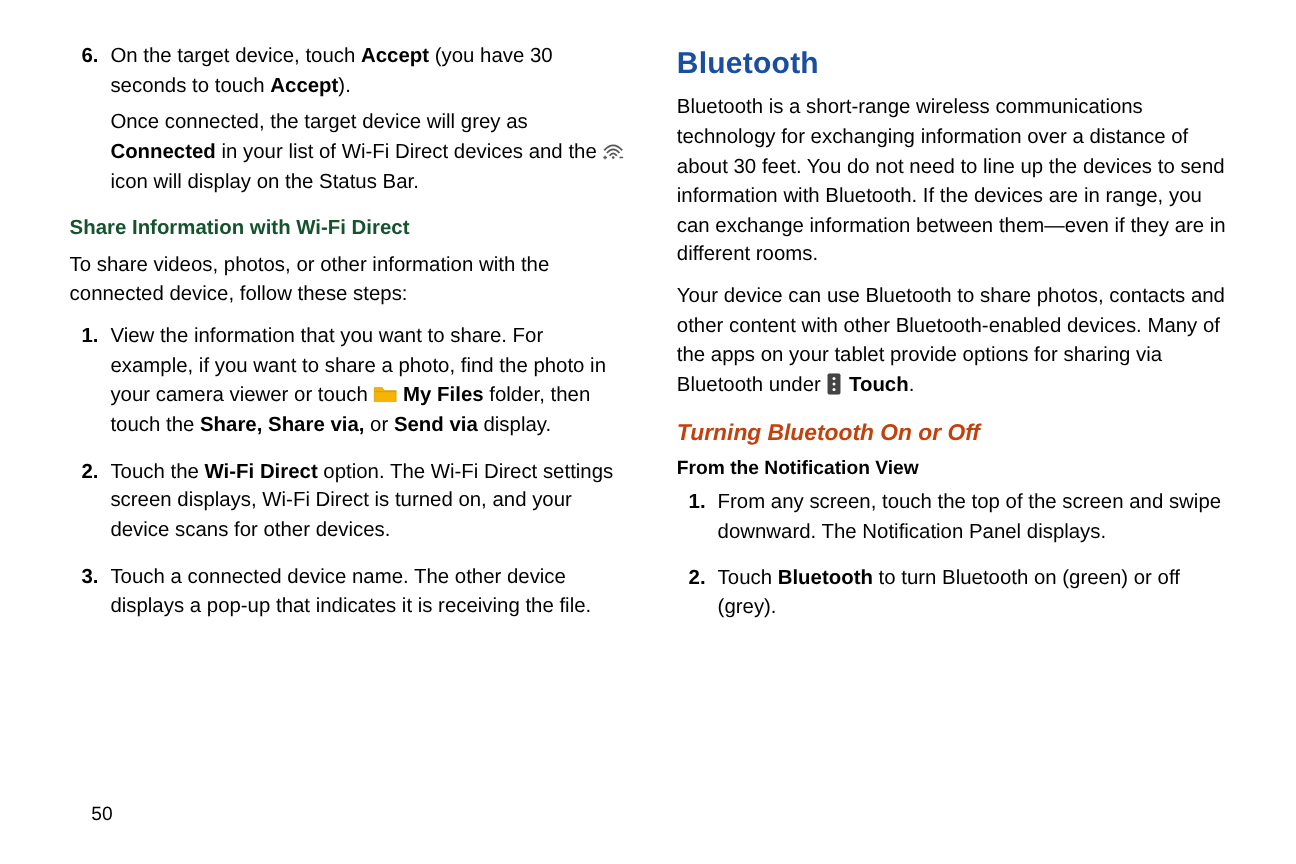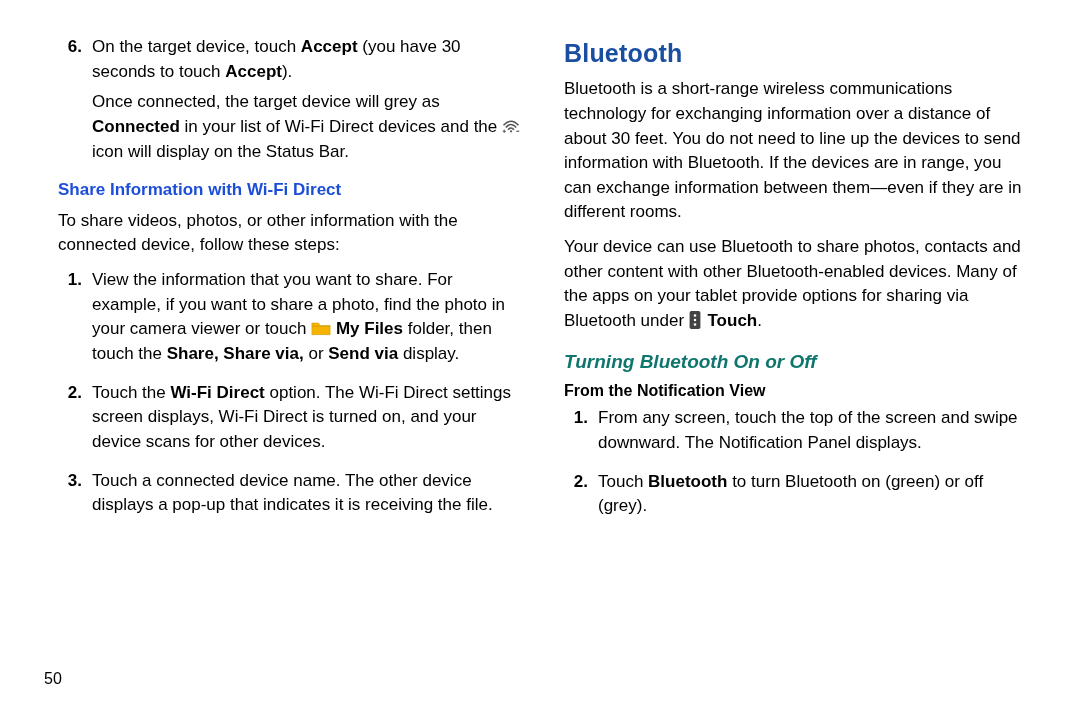--- a/index.html
+++ b/index.html
@@ -33,36 +33,36 @@
   .num-item .num {
     font-weight: bold;
     min-width: 34px;
     text-align: right;
     padding-right: 10px;
   }
   .num-item .body { flex: 1; }
   .indent-block { padding-left: 34px; margin-top: 6px; margin-bottom: 6px; }
   .para { margin-bottom: 10px; }
   .h-blue {
-    color: #1d4ed8;
+    color: #14532d;
     font-weight: bold;
     font-size: 17px;
     margin-top: 14px;
     margin-bottom: 6px;
   }
   .section-title {
     color: #1a4ea0;
     font-weight: 900;
     font-size: 25px;
     letter-spacing: 0.2px;
     margin-bottom: 6px;
     font-family: Arial, Helvetica, sans-serif;
   }
   .italic-blue {
-    color: #0f766e;
+    color: #c2410c;
     font-style: italic;
     font-weight: bold;
     font-size: 19px;
     margin-top: 14px;
     margin-bottom: 4px;
   }
   .sub-bold {
     font-weight: bold;
     font-size: 16px;
     margin-bottom: 4px;
@@ -83,21 +83,21 @@
     vertical-align: -2px;
   }
   .menu-icon {
     display: inline-block;
     width: 14px;
     height: 18px;
     vertical-align: -3px;
   }
   .pagenum {
     position: absolute;
-    left: 44px;
+    left: 76px;
     bottom: 30px;
     font-size: 16px;
   }
 </style>
 </head>
 <body>
 
 <div class="page">
 
   <div class="col col-left">

